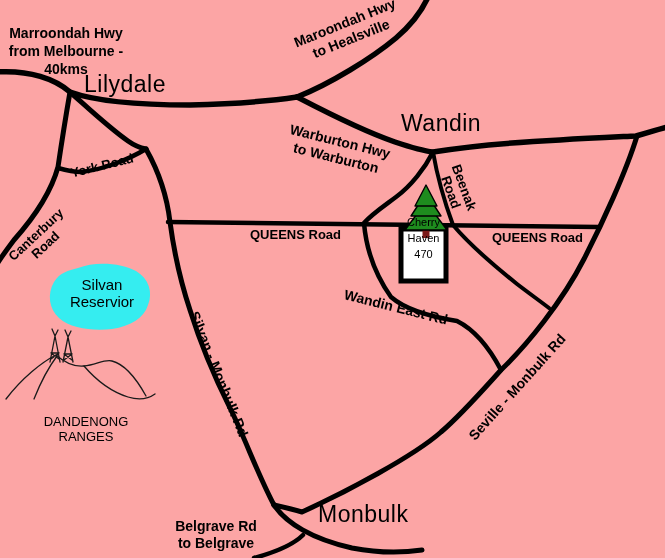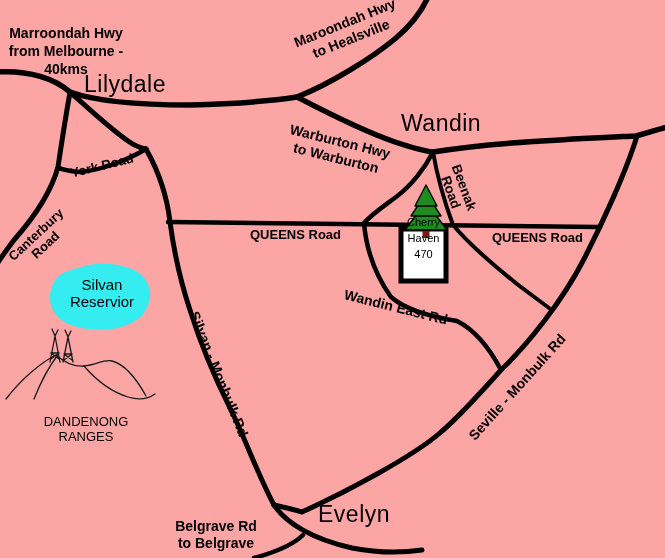--- a/index.html
+++ b/index.html
@@ -84,21 +84,21 @@
 
   <div class="lbl center rot" style="left:431px;top:176px;width:52px;font-weight:bold;font-size:13.5px;line-height:14px;transform:rotate(70deg);">Beenak
 Road</div>
 
   <div class="lbl road center nowrap rot" style="left:337px;top:299px;width:118px;transform:rotate(14deg);font-size:14px;">Wandin East Rd</div>
 
   <div class="lbl road center nowrap rot" style="left:148px;top:366px;width:142px;transform:rotate(68deg);font-size:14px;">Silvan - Monbulk Rd</div>
 
   <div class="lbl road center nowrap rot" style="left:446px;top:379px;width:142px;transform:rotate(-48deg);font-size:14px;">Seville - Monbulk Rd</div>
 
-  <div class="lbl town nowrap" style="left:318px;top:501px;">Evelyn</div>
+  <div class="lbl town nowrap" style="left:318px;top:501px;">Monbulk</div>
 
   <div class="lbl center" style="left:160px;top:518px;width:112px;font-weight:bold;font-size:14px;line-height:17px;">Belgrave Rd
 to Belgrave</div>
 
   <div class="lbl center" style="left:56px;top:276px;width:92px;font-weight:normal;font-size:15px;line-height:17px;">Silvan
 Reservior</div>
 
   <div class="lbl center" style="left:33px;top:368px;width:106px;font-weight:normal;font-size:13px;line-height:15px;margin-top:46px;">DANDENONG
 RANGES</div>
 

